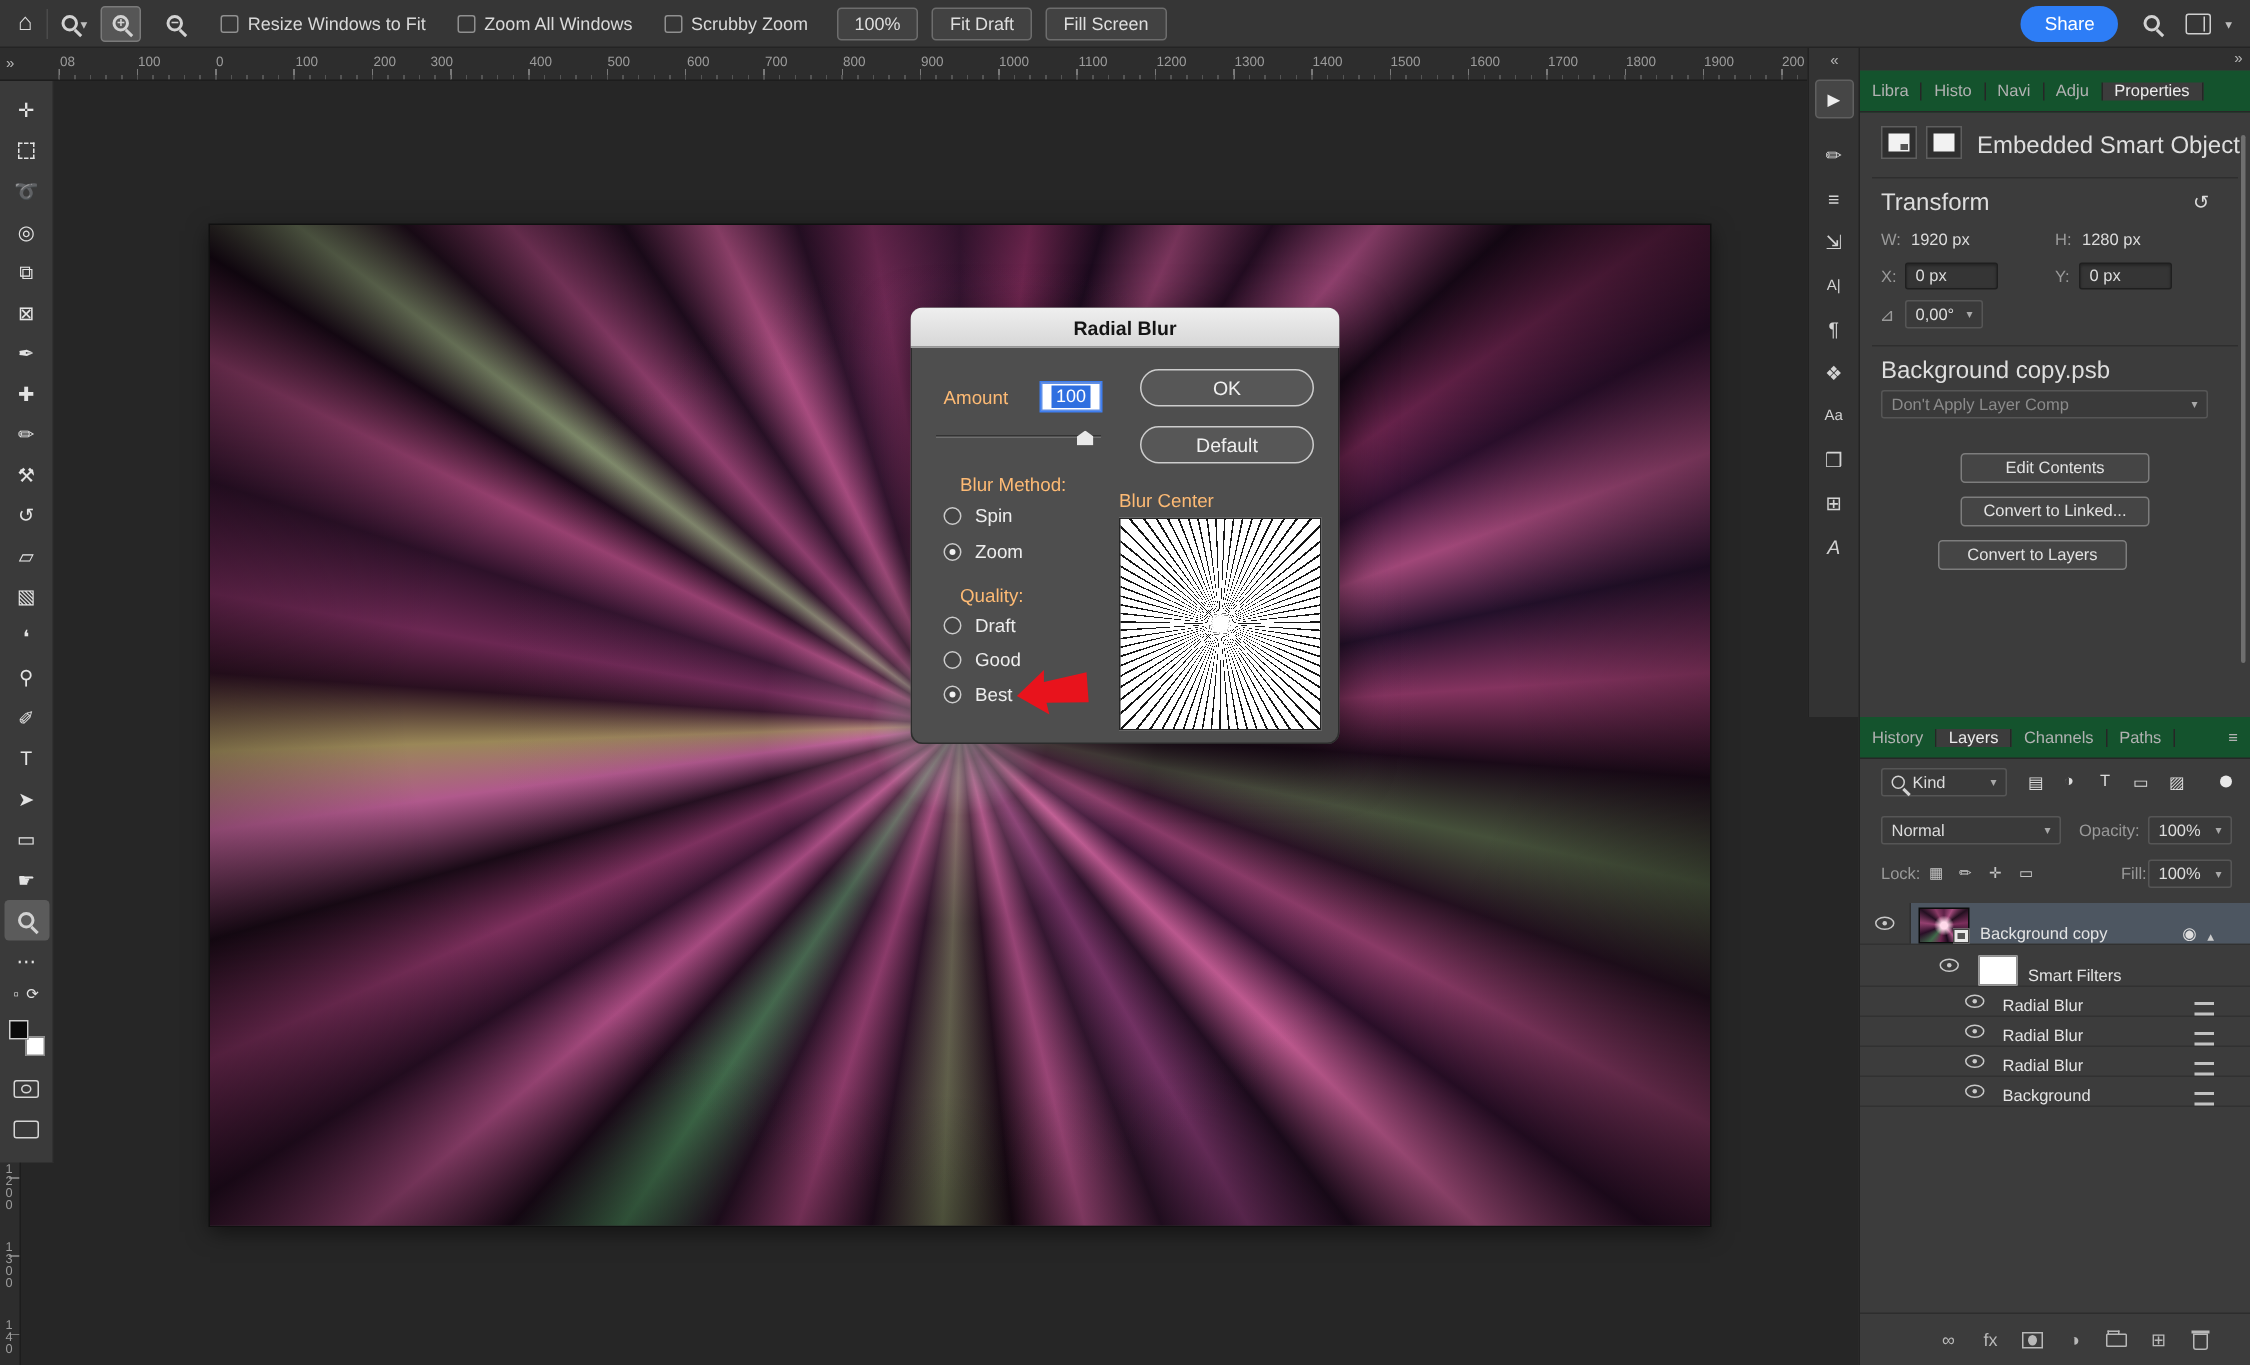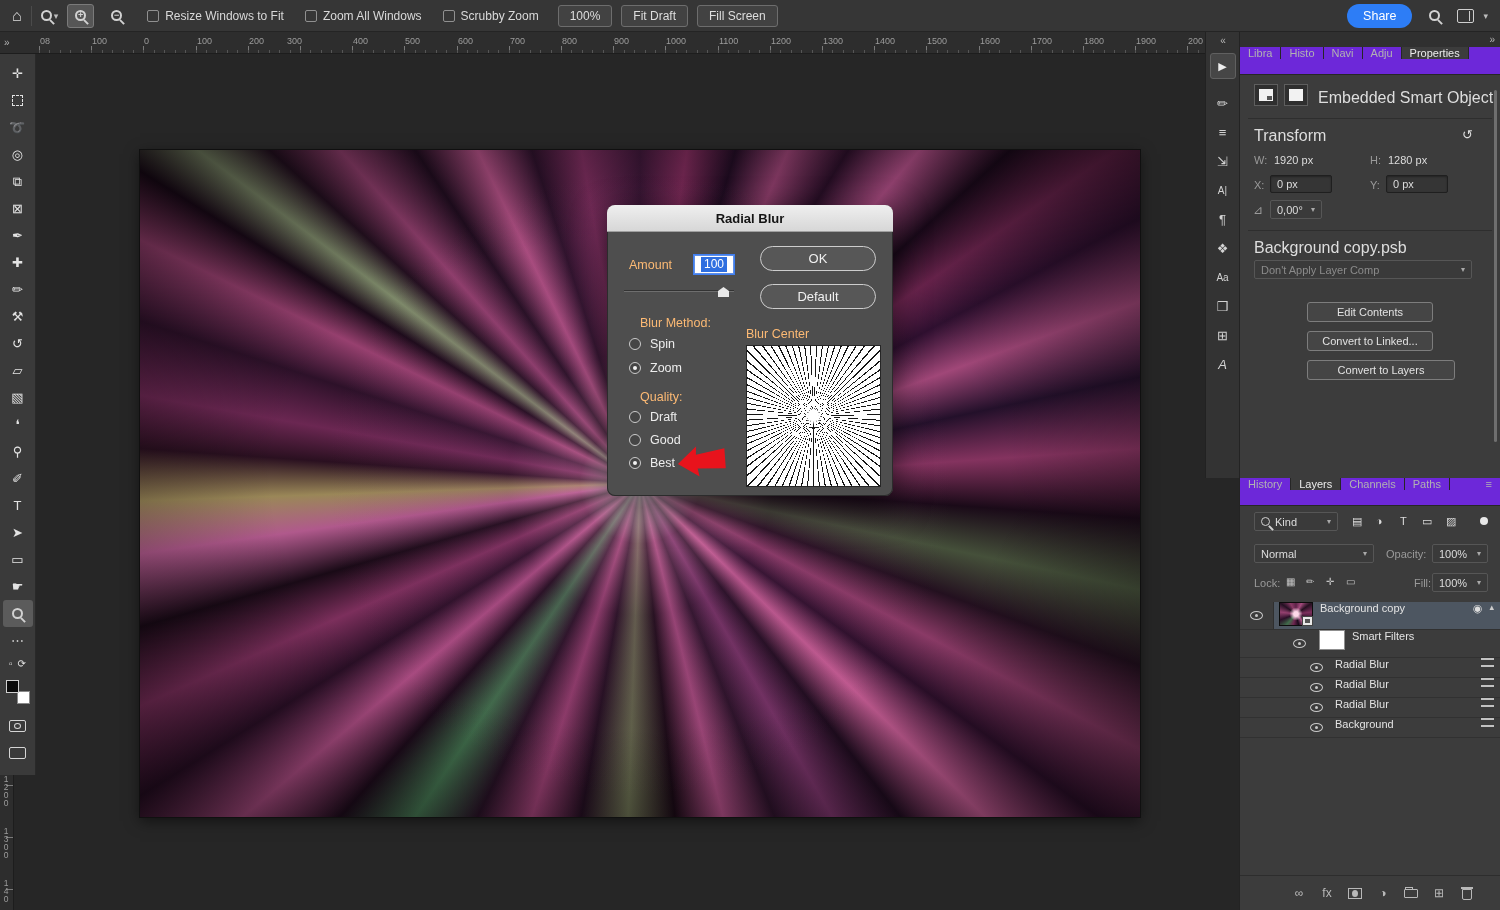--- a/index.html
+++ b/index.html
@@ -104,21 +104,21 @@
   .icstrip .chev{font-size:10px;color:#b5b5b5;letter-spacing:-1px;height:14px}
   .playbox{width:26px;height:26px;background:#464646;border:1px solid #606060;border-radius:3px;
     display:flex;align-items:center;justify-content:center;font-size:11px;color:#eee;margin:4px 0 10px}
   .stripicon{height:29px;display:flex;align-items:center;justify-content:center;font-size:13px;color:#d3d3d3;width:100%}
   .stripicon.smalltxt{font-size:10px}
 
   
   .panels{left:1239px;top:32px;width:261px;height:878px;background:#3c3c3c;border-left:1px solid #232323;z-index:5}
   .pan-top{height:15px;background:#303030;display:flex;justify-content:flex-end;align-items:center;padding-right:6px;
     font-size:10px;color:#b5b5b5;letter-spacing:-1px}
-  .panel-tabs{display:flex;background:#6d28d9;height:28px;align-items:flex-start;border-bottom:1px solid #272727}
+  .panel-tabs{display:flex;background:#14532d;height:28px;align-items:center;border-bottom:1px solid #272727}
   .ptab{display:flex;align-items:center;padding:0 8px;font-size:11px;color:#b2b2b2;border-right:1px solid #262626;white-space:nowrap}
   .ptab.active{background:#3c3c3c;color:#ececec}
   .pdiv{position:absolute;left:8px;right:8px;height:1px;background:#2e2e2e}
   .plabel{position:absolute;font-size:11px;color:#9a9a9a}
   .pvalue{position:absolute;font-size:11px;color:#dcdcdc}
   .ptext{position:absolute;font-size:16px;color:#dedede}
   .input-box{position:absolute;background:#353535;border:1px solid #1f1f1f;border-radius:2px;color:#dcdcdc;font-size:11px;
     display:flex;align-items:center;padding:0 6px;height:18px;box-shadow:inset 0 1px 2px rgba(0,0,0,.35)}
   .dd-box{position:absolute;background:#3a3a3a;border:1px solid #565656;border-radius:2px;color:#dcdcdc;font-size:11px;
     display:flex;align-items:center;justify-content:space-between;padding:0 6px;height:19px}
@@ -129,21 +129,21 @@
     display:flex;align-items:center;justify-content:center}
   .thumbbox .wsq{width:14px;height:12px;background:#f2f2f2;position:relative}
   .thumbbox .wsq.so::after{content:"";position:absolute;right:1px;bottom:1px;width:5px;height:4px;background:#555}
 
   
   .eye{display:inline-block;width:13px;height:9px;border:1px solid #c8c8c8;border-radius:50%;position:relative;flex:none}
   .eye::after{content:"";position:absolute;width:3px;height:3px;background:#c8c8c8;border-radius:50%;top:2px;left:4px}
   .lrow{position:absolute;left:0;right:0;display:flex;align-items:stretch;border-bottom:1px solid #313131;color:#e3e3e3;font-size:11px}
   .eyec{width:34px;display:flex;align-items:center;justify-content:center;border-right:1px solid #2f2f2f;flex:none}
   .eyec.n{border-right:none;width:30px}
-  .rowbody{flex:1;display:flex;align-items:flex-start;gap:7px;padding:0 6px 0 5px;min-width:0}
+  .rowbody{flex:1;display:flex;align-items:flex-end;gap:7px;padding:0 24px 0 5px;min-width:0}
   .lrow.selected .rowbody{background:#4d5661}
   .mini-art{width:34px;height:24px;border:1px solid #0c0c0c;position:relative;flex:none;
     background:
       radial-gradient(circle,#ffd9ea 0 12%,rgba(0,0,0,0) 34%),
       conic-gradient(#5c2247,#a44b7d,#241020,#7c2f5c,#2d1129,#b0598c,#1c0a1c,#6e2550,#3f6b4a,#2a0f28,#93406f,#241022,#8a3a66,#5c2247)}
   .so-badge{position:absolute;right:-1px;bottom:-1px;width:11px;height:10px;background:#e9e9e9;border:1px solid #444;
     display:flex;align-items:center;justify-content:center}
   .so-badge::after{content:"";width:5px;height:4px;background:#555}
   .thumb-white{width:26px;height:20px;background:#fff;border:1px solid #8f8f8f;flex:none}
   .fxsl{width:13px;height:9px;border-top:2px solid #c2c2c2;border-bottom:2px solid #c2c2c2;flex:none}
@@ -437,21 +437,21 @@
   <div class="pdiv" style="top:198px"></div>
 
   <span class="ptext" style="left:14px;top:207px">Background copy.psb</span>
   <div class="dd-box" style="left:14px;top:228px;width:218px;color:#8b8b8b">
     <span>Don't Apply Layer Comp</span>
     <span class="caret">▾</span>
   </div>
 
   <button class="pbtn" style="left:67px;top:270px;width:126px">Edit Contents</button>
   <button class="pbtn" style="left:67px;top:299px;width:126px">Convert to Linked...</button>
-  <button class="pbtn" style="left:67px;top:328px;width:148px">Convert to Layers</button>
+  <button class="pbtn" style="left:52px;top:328px;width:126px">Convert to Layers</button>
 
   
   <div class="panel-tabs abs" style="left:0;top:446px;right:0">
     <span class="ptab">History</span>
     <span class="ptab active">Layers</span>
     <span class="ptab">Channels</span>
     <span class="ptab">Paths</span>
     <span class="ptab" style="margin-left:auto;border-right:none">≡</span>
   </div>
 

